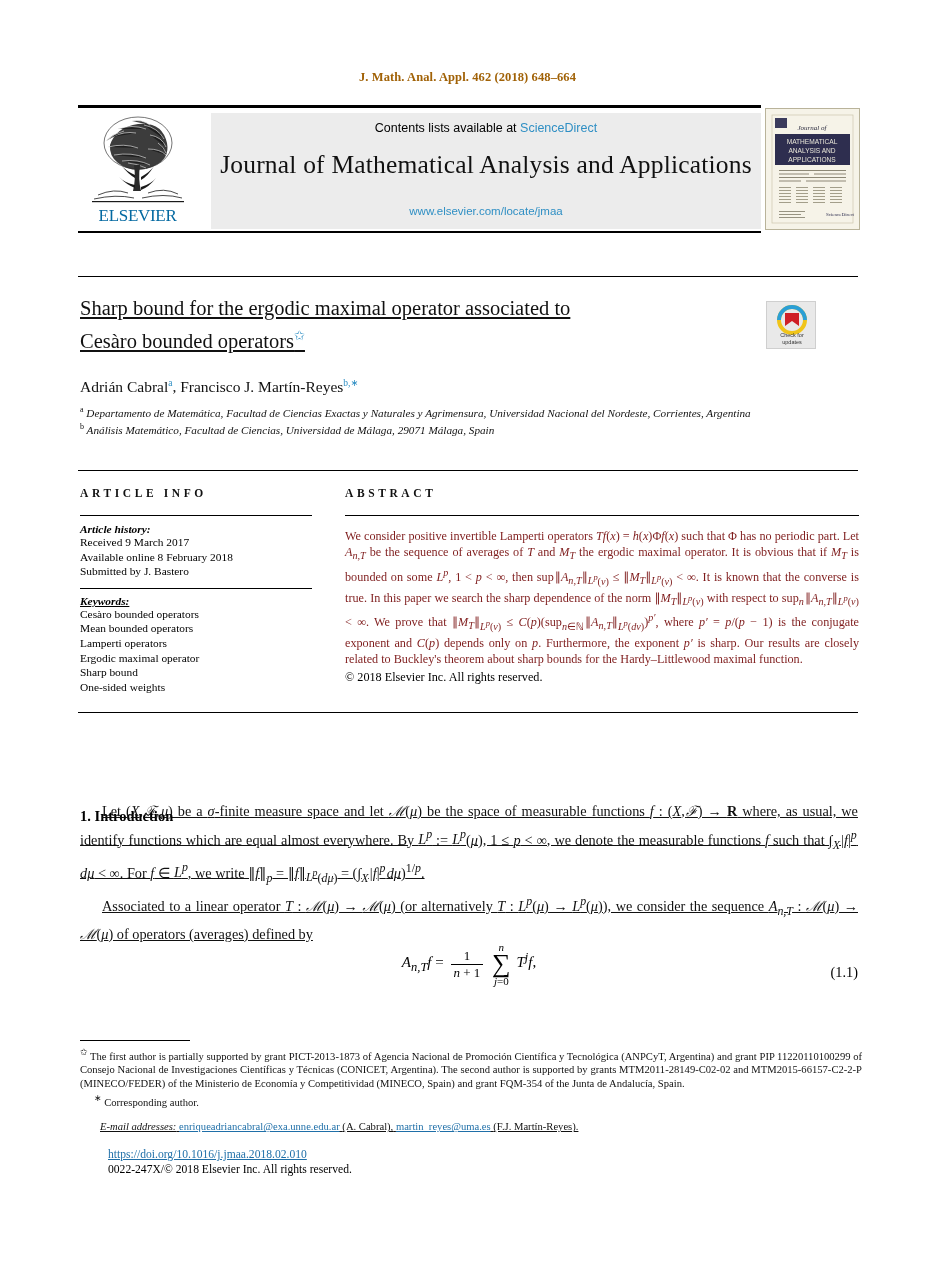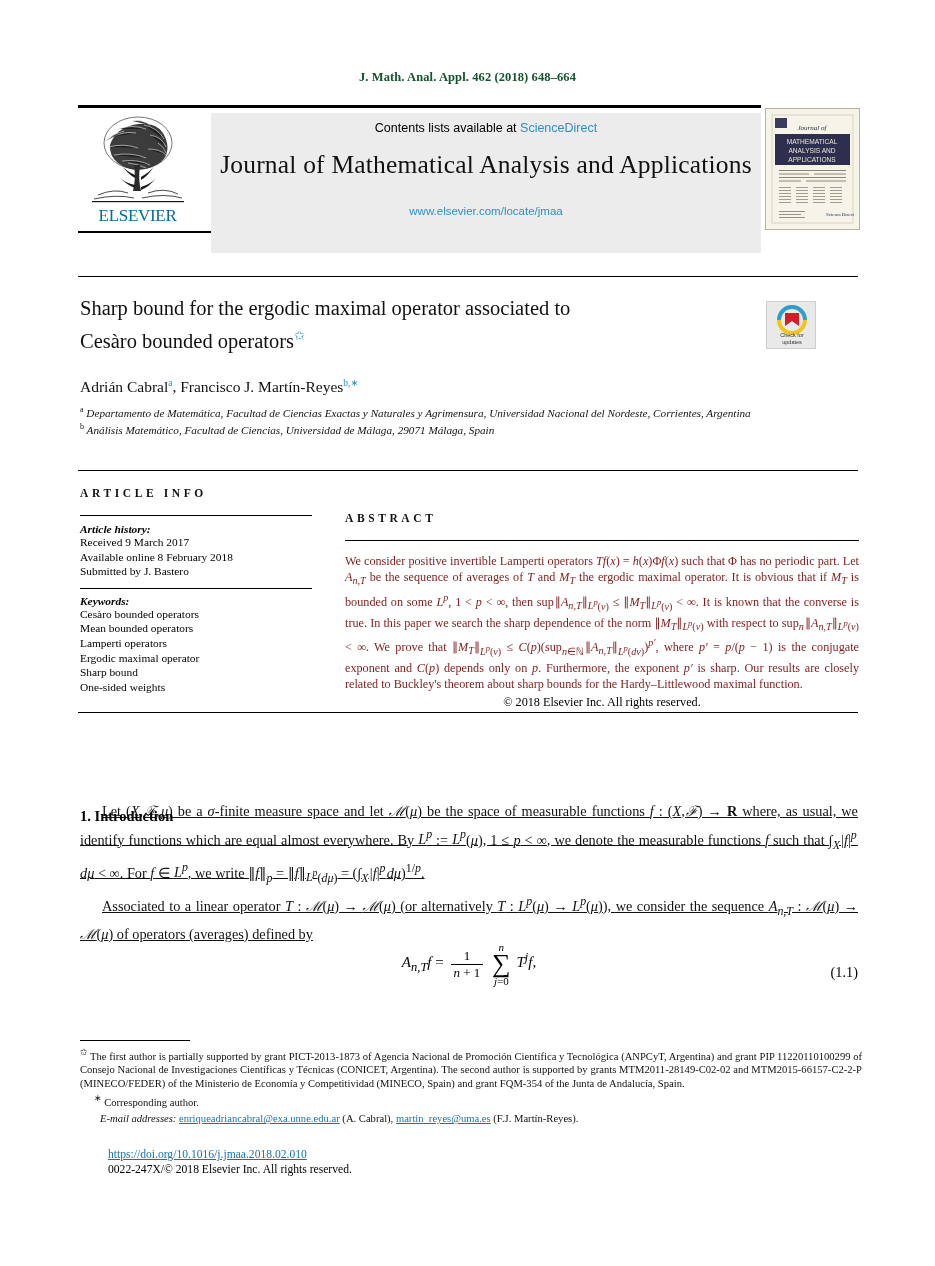--- a/index.html
+++ b/index.html
@@ -23,21 +23,21 @@
   }
 
   
   .running-head {
     position: absolute;
     left: 0; top: 70px;
     width: 935px;
     text-align: center;
     font-size: 12.5px;
     font-weight: bold;
-    color: #14532d;
+    color: #a16207;
     letter-spacing: 0.1px;
   }
 
   
   .masthead {
     position: absolute;
     left: 78px; top: 105px;
     width: 780px;
     height: 128px;
   }
@@ -71,21 +71,21 @@
     letter-spacing: -0.3px;
     color: #0369a1;
     font-weight: normal;
   }
   .tree-svg { position: absolute; left: 8px; top: 2px; }
 
   .masthead-box {
     position: absolute;
     left: 133px; top: 8px;
     width: 550px;
-    height: 140px;
+    height: 116px;
     background: #ececec;
   }
   .contents-line {
     position: absolute;
     left: 0; top: 8px;
     width: 550px;
     text-align: center;
     font-family: "Liberation Sans", sans-serif;
     font-size: 12.5px;
     color: #000;
@@ -134,20 +134,21 @@
     background: #000;
   }
   .article-title {
     position: absolute;
     left: 80px; top: 294px;
     width: 640px;
     font-family: "Liberation Serif", serif;
     font-size: 20.5px;
     line-height: 28px;
     color: #111;
+    text-decoration: underline;
   }
   .title-star {
     color: #2f8fc4;
     font-size: 13px;
     vertical-align: super;
   }
   .crossmark {
     position: absolute;
     left: 766px; top: 301px;
     width: 50px;
@@ -198,21 +199,20 @@
   
   .info-col {
     position: absolute;
     left: 80px; top: 487px;
     width: 232px;
   }
   .abs-col {
     position: absolute;
     left: 345px; top: 487px;
     width: 514px;
-    margin-top: 25px;
   }
   .sec-head {
     font-family: "Liberation Serif", serif;
     font-size: 11.5px;
     font-weight: bold;
     letter-spacing: 3.6px;
     color: #111;
   }
   .thin-rule {
     height: 1px;
@@ -241,21 +241,21 @@
     font-family: "Liberation Serif", serif;
     font-size: 12.2px;
     line-height: 16.2px;
     text-align: justify;
     margin-top: 12px;
     color: #7f1d1d;
   }
   .copyright-line {
     font-family: "Liberation Serif", serif;
     font-size: 12.2px;
-    text-align: center;
+    text-align: left;
     margin-top: 3px;
   }
   .m { font-family: "Liberation Serif", serif; font-style: italic; }
   sub.i, sup.i { font-style: italic; }
 
   
   .body-rule {
     position: absolute;
     left: 78px; top: 712px;
     width: 780px;
@@ -334,22 +334,23 @@
     line-height: 13.6px;
     text-align: justify;
     color: #111;
   }
   .footnotes .fn-star { font-size: 9px; vertical-align: super; }
   .fn-corresp {
     margin-top: 2px;
     text-indent: 14px;
   }
   .fn-email {
-    margin-top: 3px;
+    margin-top: 11px;
     text-indent: 20px;
+    text-decoration: underline;
   }
   .fn-email i { font-style: italic; }
   .lnk-u { color: #1f6fa8; text-decoration: underline; }
 
   .bottom-block {
     position: absolute;
     left: 80px; top: 1147px;
     width: 600px;
     font-family: "Liberation Serif", serif;
     font-size: 11.6px;
@@ -501,21 +502,21 @@
   <div class="title-rule" style="top:470px;"></div>
 
   <div class="info-col">
     <div class="sec-head">ARTICLE INFO</div>
     <div class="thin-rule"></div>
     <div class="info-label">Article history:</div>
     <div class="info-line">Received 9 March 2017</div>
     <div class="info-line">Available online 8 February 2018</div>
     <div class="info-line">Submitted by J. Bastero</div>
     <div class="med-rule"></div>
-    <div class="info-label" style="margin-top:2px;">Keywords:</div>
+    <div class="info-label" style="margin-top:2px;text-decoration:underline;">Keywords:</div>
     <div class="info-line">Cesàro bounded operators</div>
     <div class="info-line">Mean bounded operators</div>
     <div class="info-line">Lamperti operators</div>
     <div class="info-line">Ergodic maximal operator</div>
     <div class="info-line">Sharp bound</div>
     <div class="info-line">One-sided weights</div>
   </div>
 
   <div class="abs-col">
     <div class="sec-head">ABSTRACT</div>

